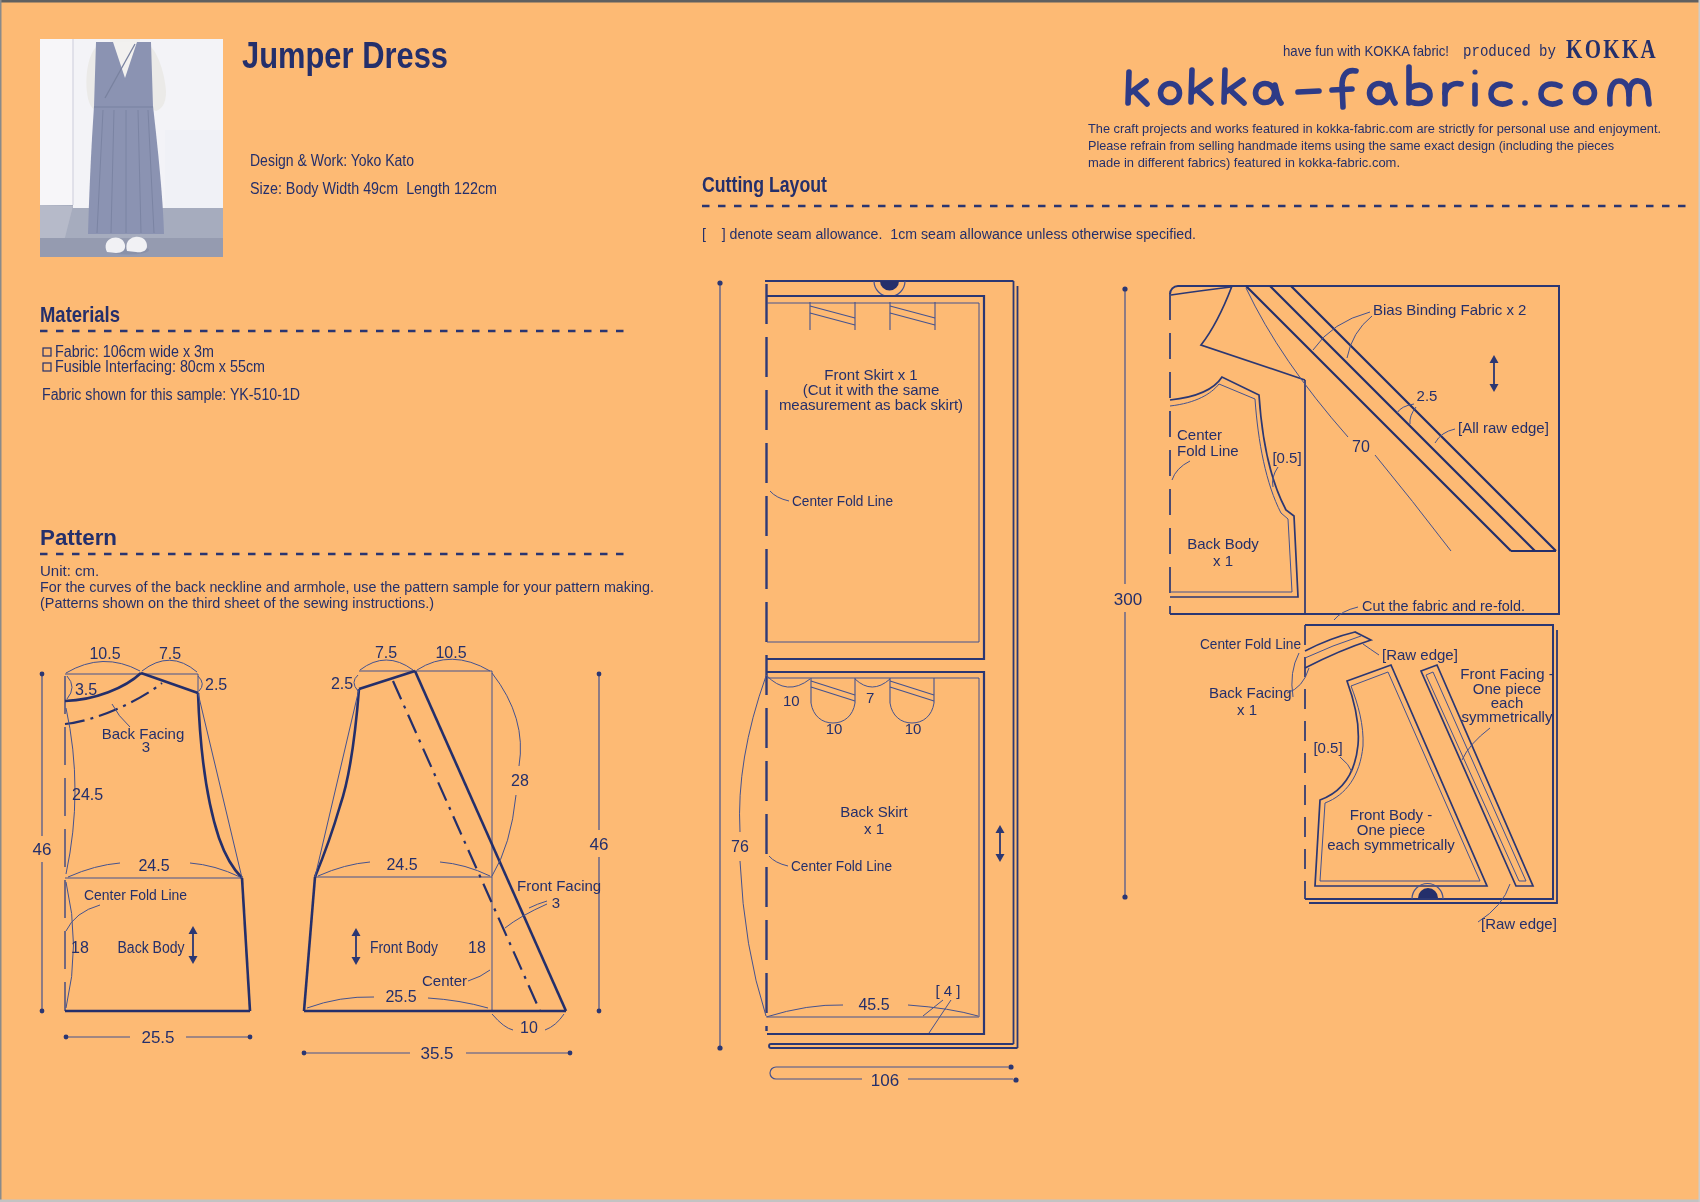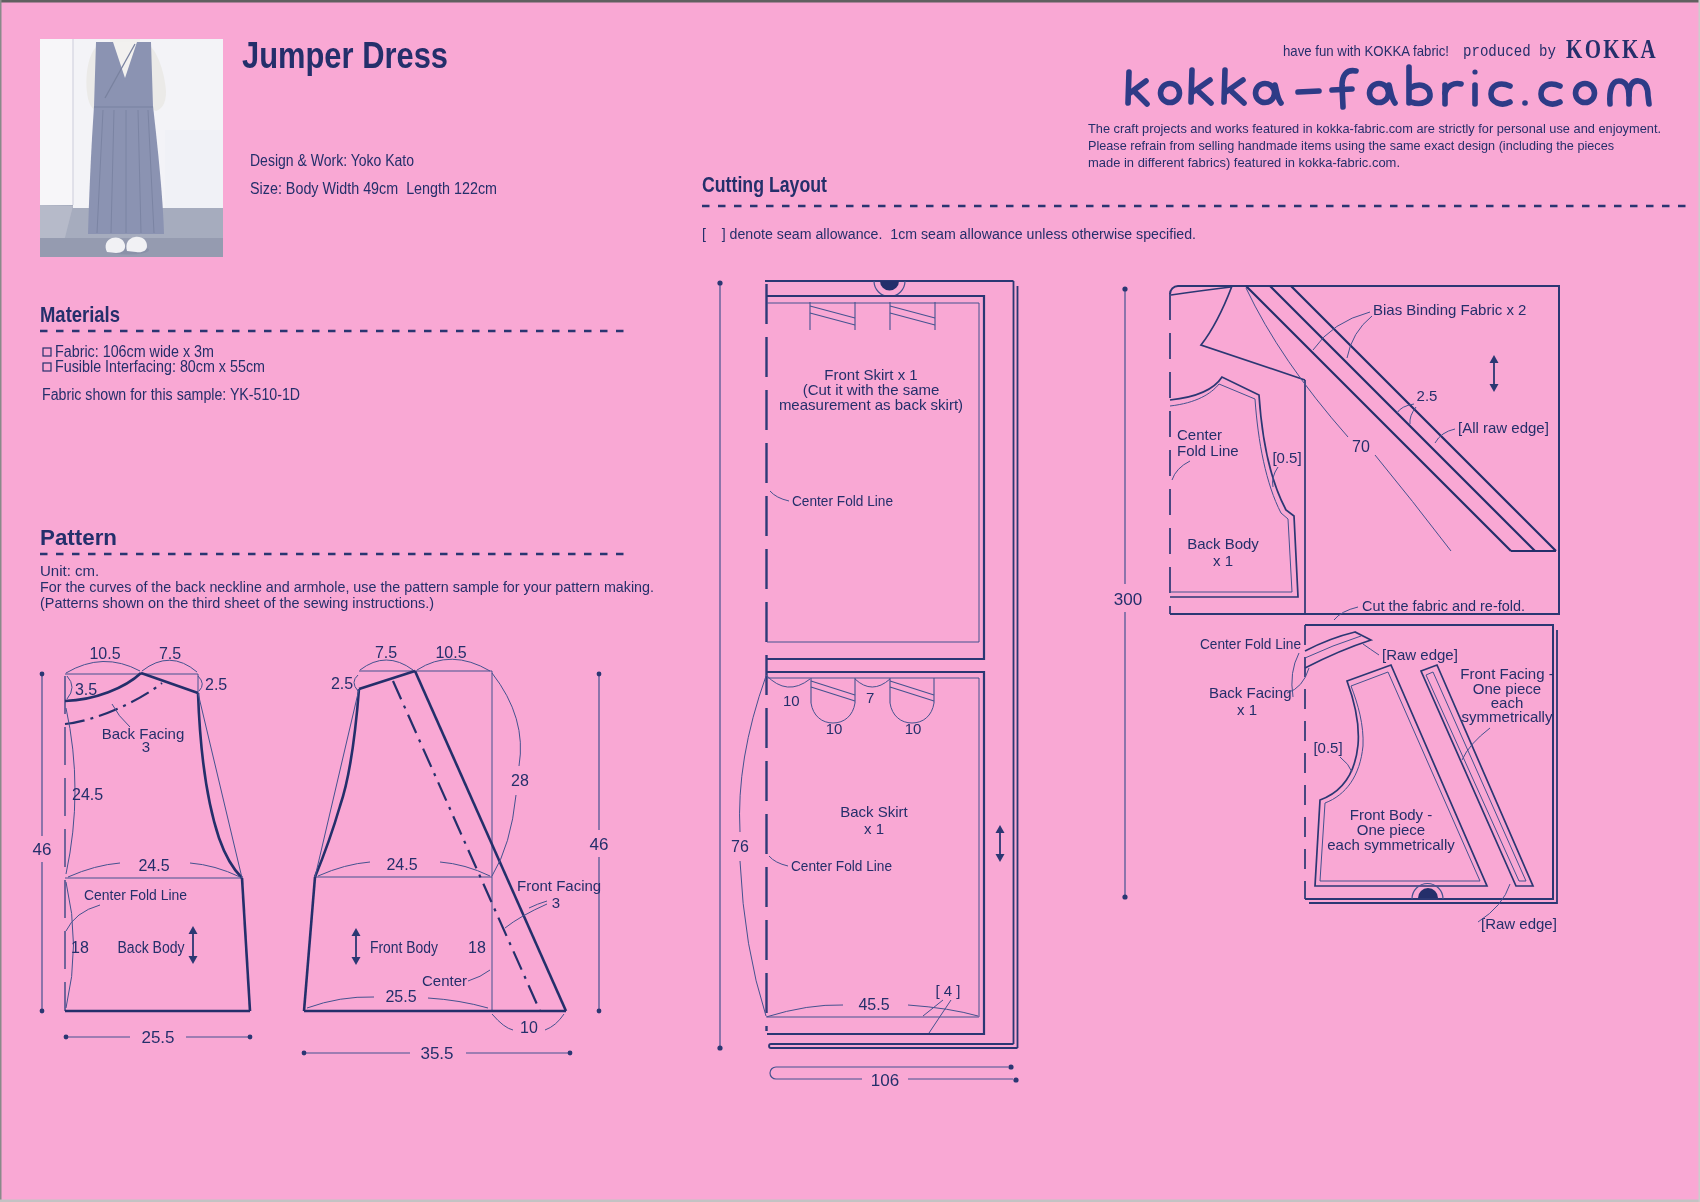--- a/index.html
+++ b/index.html
@@ -1,16 +1,16 @@
 <!DOCTYPE html>
 <html><head>
 <meta charset="utf-8">
 <style>
 html,body{margin:0;padding:0;background:#fff;}
-#page{position:relative;width:1700px;height:1202px;background:#f9a8d4;overflow:hidden;}
+#page{position:relative;width:1700px;height:1202px;background:#fdba74;overflow:hidden;}
 svg text{font-family:"Liberation Sans",sans-serif;fill:#242f6b;}
 </style>
 </head>
 <body>
 <div id="page">
 <svg width="1700" height="1202" viewBox="0 0 1700 1202" xmlns="http://www.w3.org/2000/svg">
 
 <rect x="0" y="0" width="1700" height="2.5" fill="#606060"></rect>
 
 <rect x="0" y="0" width="1.5" height="1202" fill="#8a8a8a"></rect>

